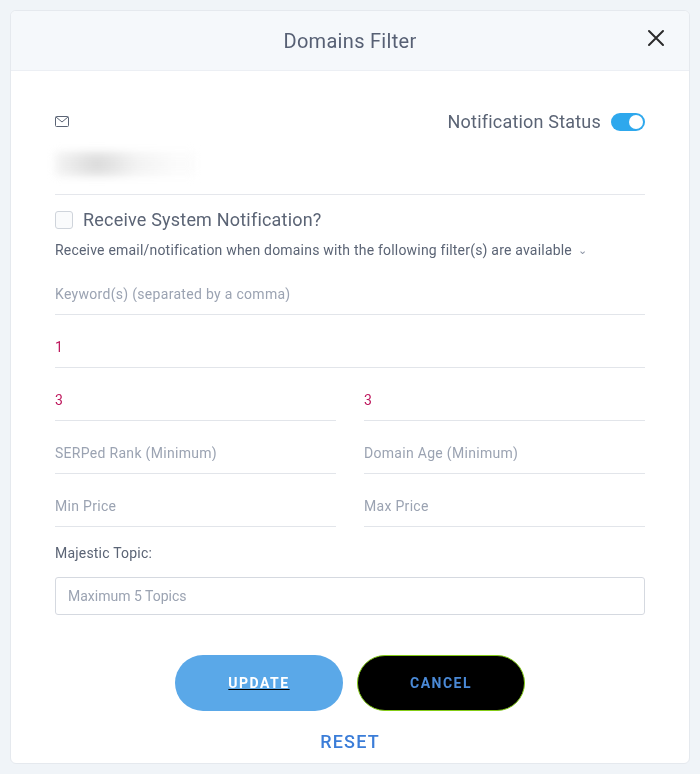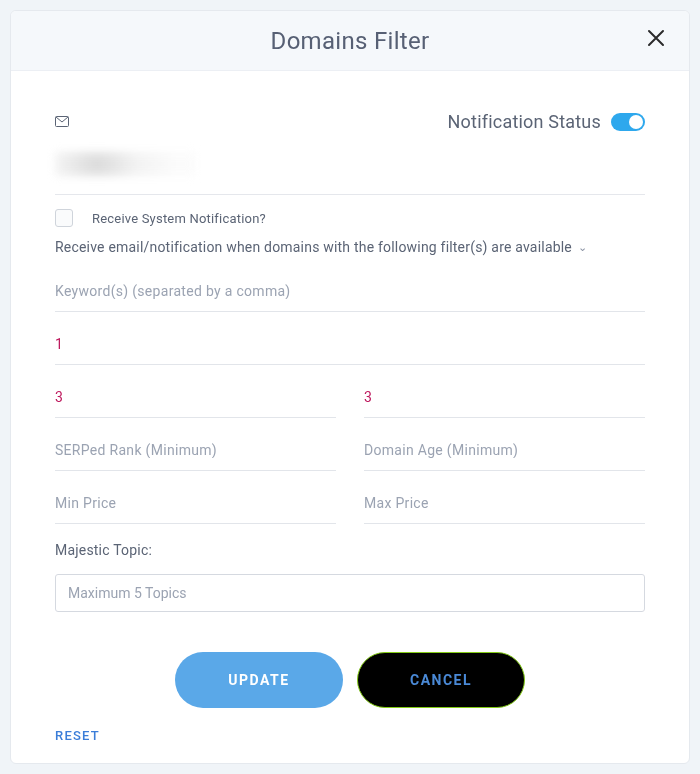--- a/index.html
+++ b/index.html
@@ -16,21 +16,21 @@
     background: #f5f8fb;
     border-bottom: 1px solid #eceff4;
     height: 60px;
     display: flex;
     align-items: center;
     justify-content: center;
     position: relative;
   }
   .modal-title {
     color: #576074;
-    font-size: 24px;
+    font-size: 20px;
     font-weight: 400;
     letter-spacing: 0.3px;
   }
   .close-btn {
     position: absolute;
     right: 24px;
     top: 18px;
     cursor: pointer;
     color: #2b2b2b;
   }
@@ -88,23 +88,23 @@
   }
   .divider {
     border: none;
     border-top: 1px solid #e5e7ec;
     margin-top: 18px;
     margin-bottom: 14px;
   }
   .checkbox-row {
     display: flex;
     align-items: center;
-    gap: 19px;
-    color: #5b6475;
-    font-size: 13px;
+    gap: 10px;
+    color: #5b6475;
+    font-size: 18px;
     letter-spacing: 0.2px;
     padding-bottom: 12px;
   }
   .checkbox {
     width: 18px;
     height: 18px;
     border: 1px solid #cfd4db;
     border-radius: 3px;
     background: #fafbfc;
     cursor: pointer;
@@ -159,20 +159,21 @@
     font-size: 14px;
     color: #1d4ed8;
     outline: none;
   }
   .topic-input::placeholder { color: #9ba3b2; }
   .button-row {
     display: flex;
     justify-content: center;
     gap: 14px;
     margin-top: 40px;
+    text-decoration: underline;
   }
   .btn {
     width: 168px;
     height: 56px;
     border-radius: 28px;
     font-size: 14px;
     font-weight: 700;
     letter-spacing: 1.5px;
     cursor: pointer;
     display: flex;
@@ -184,24 +185,24 @@
     color: #fff;
     border: none;
   }
   .btn-secondary {
     background: #000000;
     color: #4a89d6;
     border: 1px solid #84cc16;
   }
   .reset-link {
     display: block;
-    text-align: left;
+    text-align: center;
     margin-top: 20px;
     color: #3b7dd8;
-    font-size: 13px;
+    font-size: 18px;
     letter-spacing: 1.2px;
     font-weight: 500;
     cursor: pointer;
   }
 </style>
 </head>
 <body>
 
 <div class="modal">
   <div class="modal-header">

